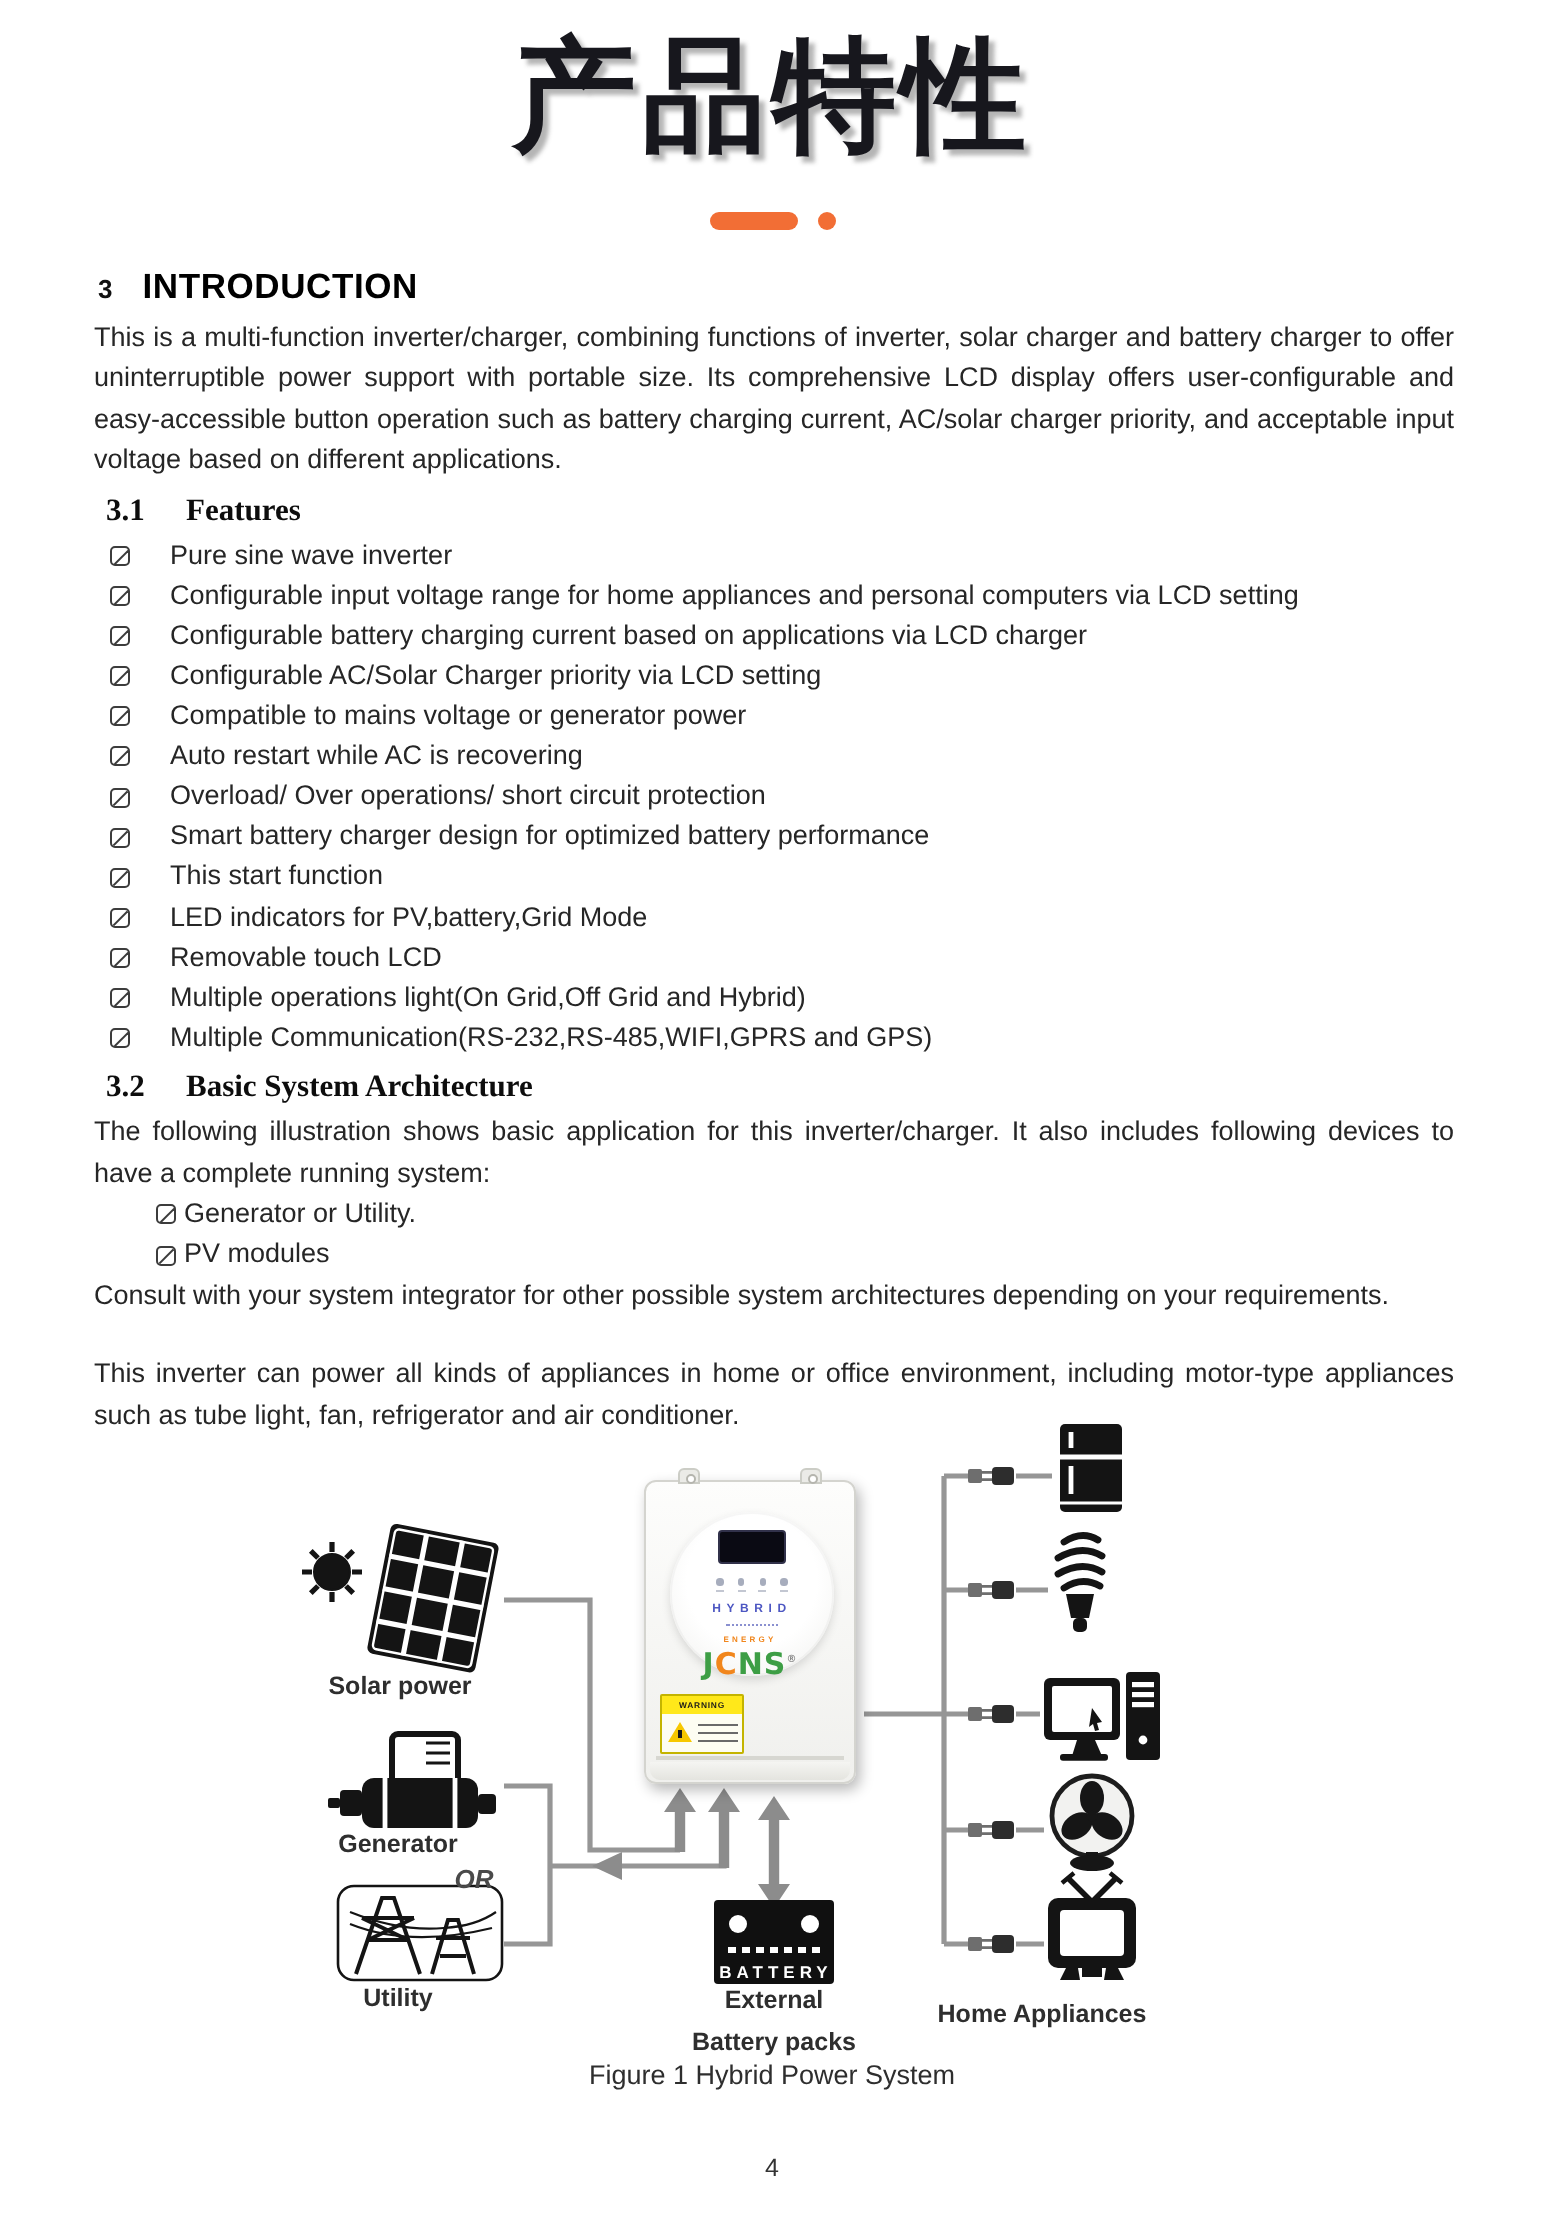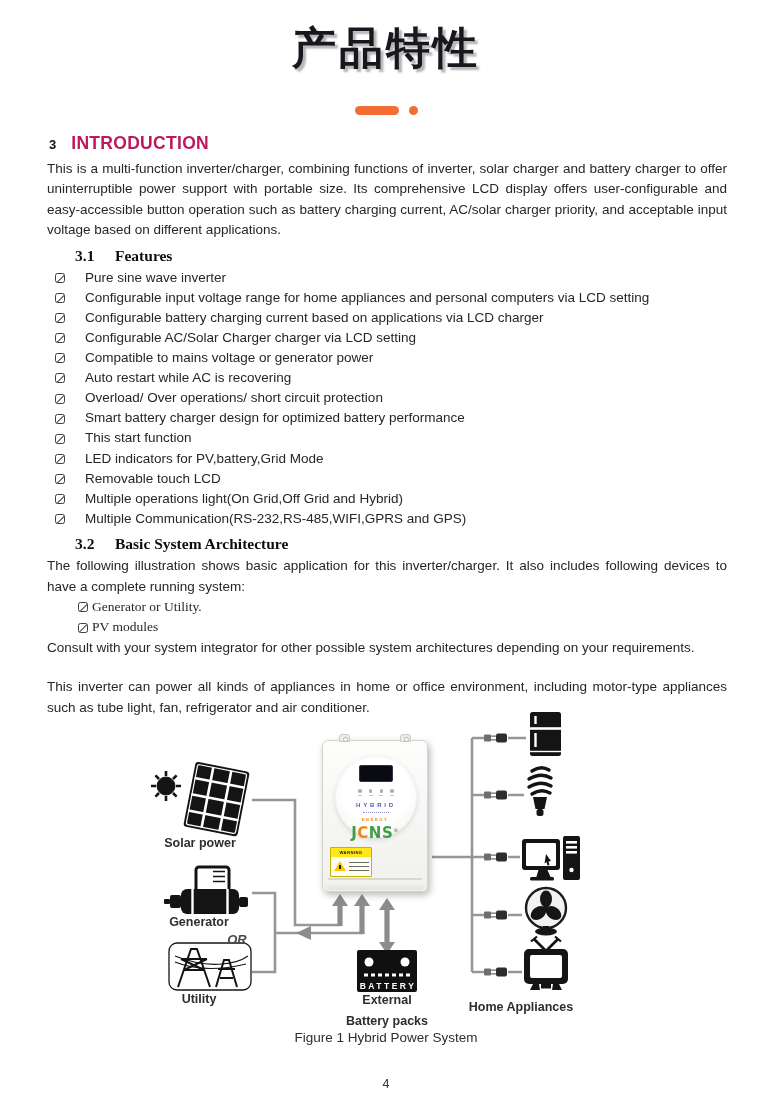--- a/index.html
+++ b/index.html
@@ -1,39 +1,39 @@
 <!DOCTYPE html>
 <html><head>
 <meta charset="utf-8">
 <style>
   * { box-sizing: border-box; margin: 0; padding: 0; }
   html,body { background:#ffffff; }
   body { width:772px; height:1119px; position:relative; font-family:"Liberation Sans",sans-serif; color:#2b2b2b; overflow:hidden; }
 
   
   .main-title { position:absolute; top:8px; left:0; width:100%; text-align:center;
-    font-family:"DejaVu Sans",sans-serif; font-weight:bold; font-size:44px; line-height:80px;
+    font-family:"DejaVu Sans",sans-serif; font-weight:bold; font-size:62px; line-height:80px;
     color:#17171d; letter-spacing:3px; text-shadow:3px 3px 2px rgba(90,90,90,.45); }
   .divider { position:absolute; top:106px; left:0; width:100%; display:flex; justify-content:center; align-items:center; gap:10px; }
   .divider .bar { width:44px; height:9px; border-radius:5px; background:#F26E35; }
   .divider .dot { width:9px; height:9px; border-radius:50%; background:#F26E35; }
 
   
   .content { position:absolute; left:47px; top:133px; width:680px; font-size:13.5px; line-height:20.6px; color:#262626; }
   .sec-h1 { display:flex; align-items:baseline; gap:15px; margin:0 0 3px 2px; }
   .sec-h1 .num { font-size:13px; font-weight:bold; color:#111; }
-  .sec-h1 .t { font-size:17.5px; font-weight:bold; color:#be185d; letter-spacing:.3px; }
+  .sec-h1 .t { font-size:17.5px; font-weight:bold; color:#000000; letter-spacing:.3px; }
   p.body { text-align:justify; margin:0; }
-  .serif-h { font-family:"Liberation Serif",serif; font-weight:bold; font-size:15.5px; color:#0d0d0d; margin:4px 0 2px 28px; line-height:21px; }
+  .serif-h { font-family:"Liberation Serif",serif; font-weight:bold; font-size:15.5px; color:#0d0d0d; margin:4px 0 2px 6px; line-height:21px; }
   .serif-h .num { display:inline-block; width:40px; }
   ul.plain { list-style:none; }
   li.feat { display:flex; align-items:center; gap:20px; height:20.1px; padding-left:8px; white-space:nowrap; }
   .chk { flex:0 0 auto; width:10px; height:10px; border:1.4px solid #3c3c3c; border-radius:2.5px; position:relative; overflow:hidden; }
   .chk::after { content:""; position:absolute; left:-3px; top:3.6px; width:16px; height:1.4px; background:#3c3c3c; transform:rotate(-45deg); }
-  li.dev { display:flex; align-items:center; gap:4px; height:20.1px; padding-left:31px; white-space:nowrap;font-family:Liberation Serif, serif; }
+  li.dev { display:flex; align-items:center; gap:4px; height:20.1px; padding-left:31px; white-space:nowrap; }
   .spacer { height:19px; }
 
   
   .diagram { position:absolute; left:0; top:698px; width:772px; height:335px; }
   .diagram svg.wires { position:absolute; left:0; top:0; }
 
   
   .inverter { position:absolute; left:322px; top:42px; width:106px; height:152px;
     background:linear-gradient(180deg,#fdfdfc 0%,#f4f4f1 70%,#ececе8 100%);
     background:linear-gradient(180deg,#fdfdfc,#f0f0ed); border:1px solid #d4d4cf; border-radius:6px;
@@ -99,21 +99,21 @@
     <li class="feat">
         <span class="chk"></span>
         <span>Configurable input voltage range for home appliances and personal computers via LCD setting</span>
       </li>
     <li class="feat">
         <span class="chk"></span>
         <span>Configurable battery charging current based on applications via LCD charger</span>
       </li>
     <li class="feat">
         <span class="chk"></span>
-        <span>Configurable AC/Solar Charger charger via LCD setting</span>
+        <span>Configurable AC/Solar Charger priority via LCD setting</span>
       </li>
     <li class="feat">
         <span class="chk"></span>
         <span>Compatible to mains voltage or generator power</span>
       </li>
     <li class="feat">
         <span class="chk"></span>
         <span>Auto restart while AC is recovering</span>
       </li>
     <li class="feat">

